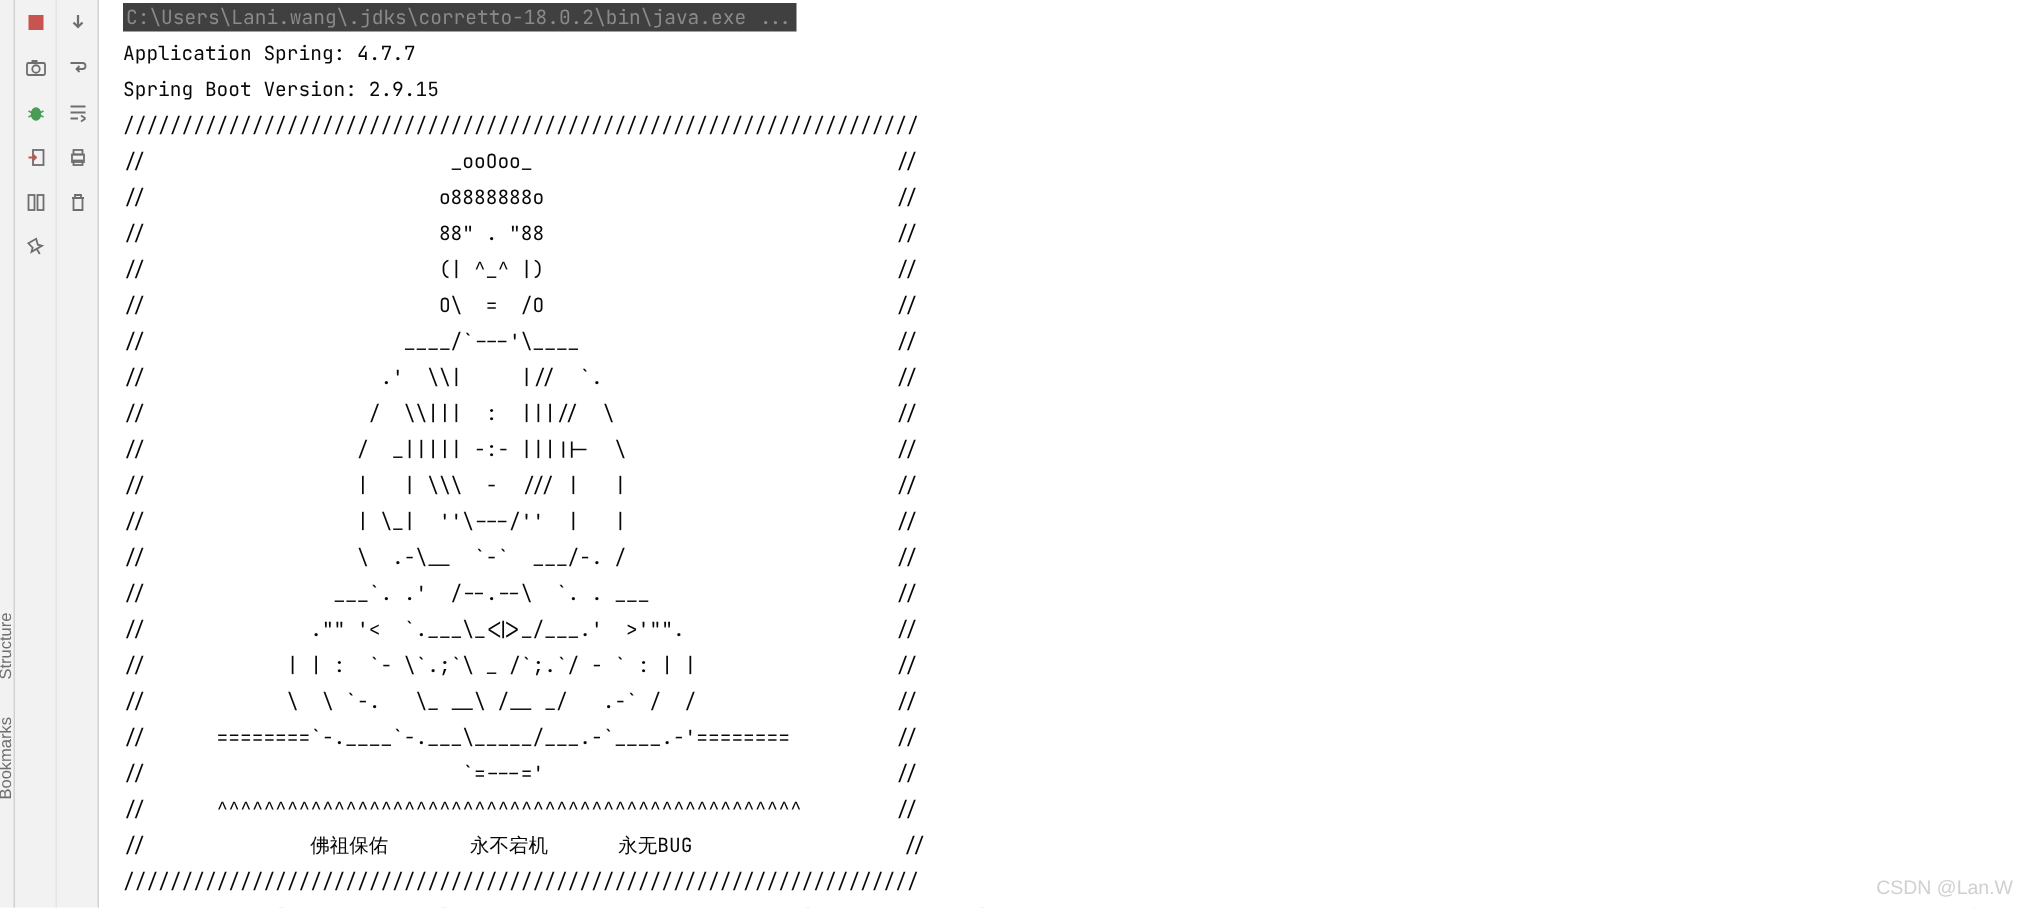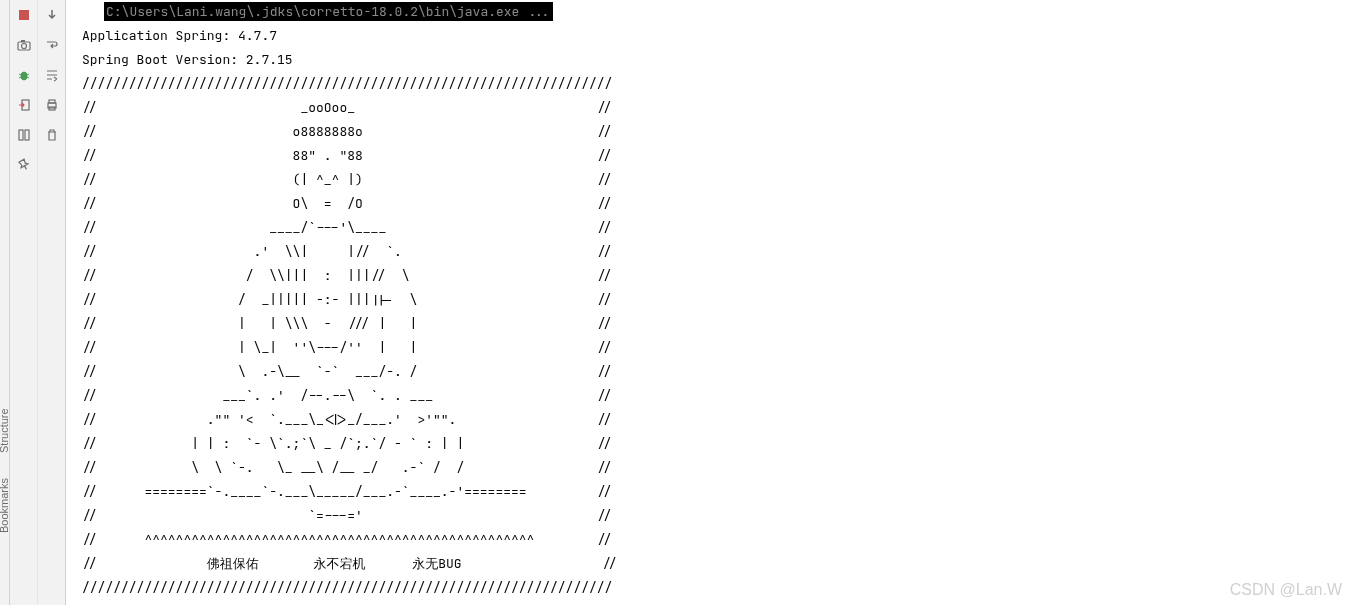--- a/index.html
+++ b/index.html
@@ -83,34 +83,33 @@
       overflow: hidden;
     }
     .console-output {
       font-family: "JetBrains Mono", "Consolas", "Courier New", monospace;
       font-size: 13px;
       line-height: 24px;
       white-space: pre;
       color: #080808;
     }
     .cmd-line {
-      background: #000000;
+      background: #404040;
       color: #8a8a8a;
       display: inline;
       padding: 1px 2px;
-      margin-left: 22px;
     }
     .console-output .log-preview {
       color: #a0a0a0;
     }
     .watermark {
       position: absolute;
       right: 6px;
       bottom: 6px;
-      font-size: 16px;
+      font-size: 13px;
       color: #d0d0d0;
       font-family: Arial, sans-serif;
     }
     .stop-icon { fill: #c75450; }
     .green-icon { fill: #499c54; stroke: #499c54; }
   </style>
 </head>
 <body>
 
 <div class="left-sidebar">
@@ -185,21 +184,21 @@
   <div class="tool-btn">
     <svg viewBox="0 0 14 14">
         <path d="M3 4 L11 4 M5 4 L5 2 L9 2 L9 4 M4 4 L4 12 L10 12 L10 4" fill="none" stroke="#6e6e6e" stroke-width="1.2"></path>
       </svg>
   </div>
 </div>
 
 <div class="console-area">
   <div class="console-output"><span class="cmd-line">C:\Users\Lani.wang\.jdks\corretto-18.0.2\bin\java.exe ...</span>
 <span>Application Spring: 4.7.7</span>
-<span>Spring Boot Version: 2.7.15</span>
+<span>Spring Boot Version: 2.9.15</span>
 <span id="ascii-art">////////////////////////////////////////////////////////////////////
 //                          _ooOoo_                               //
 //                         o8888888o                              //
 //                         88" . "88                              //
 //                         (| ^_^ |)                              //
 //                         O\  =  /O                              //
 //                      ____/`---'\____                           //
 //                    .'  \\|     |//  `.                         //
 //                   /  \\|||  :  |||//  \                        //
 //                  /  _||||| -:- |||||-  \                       //

